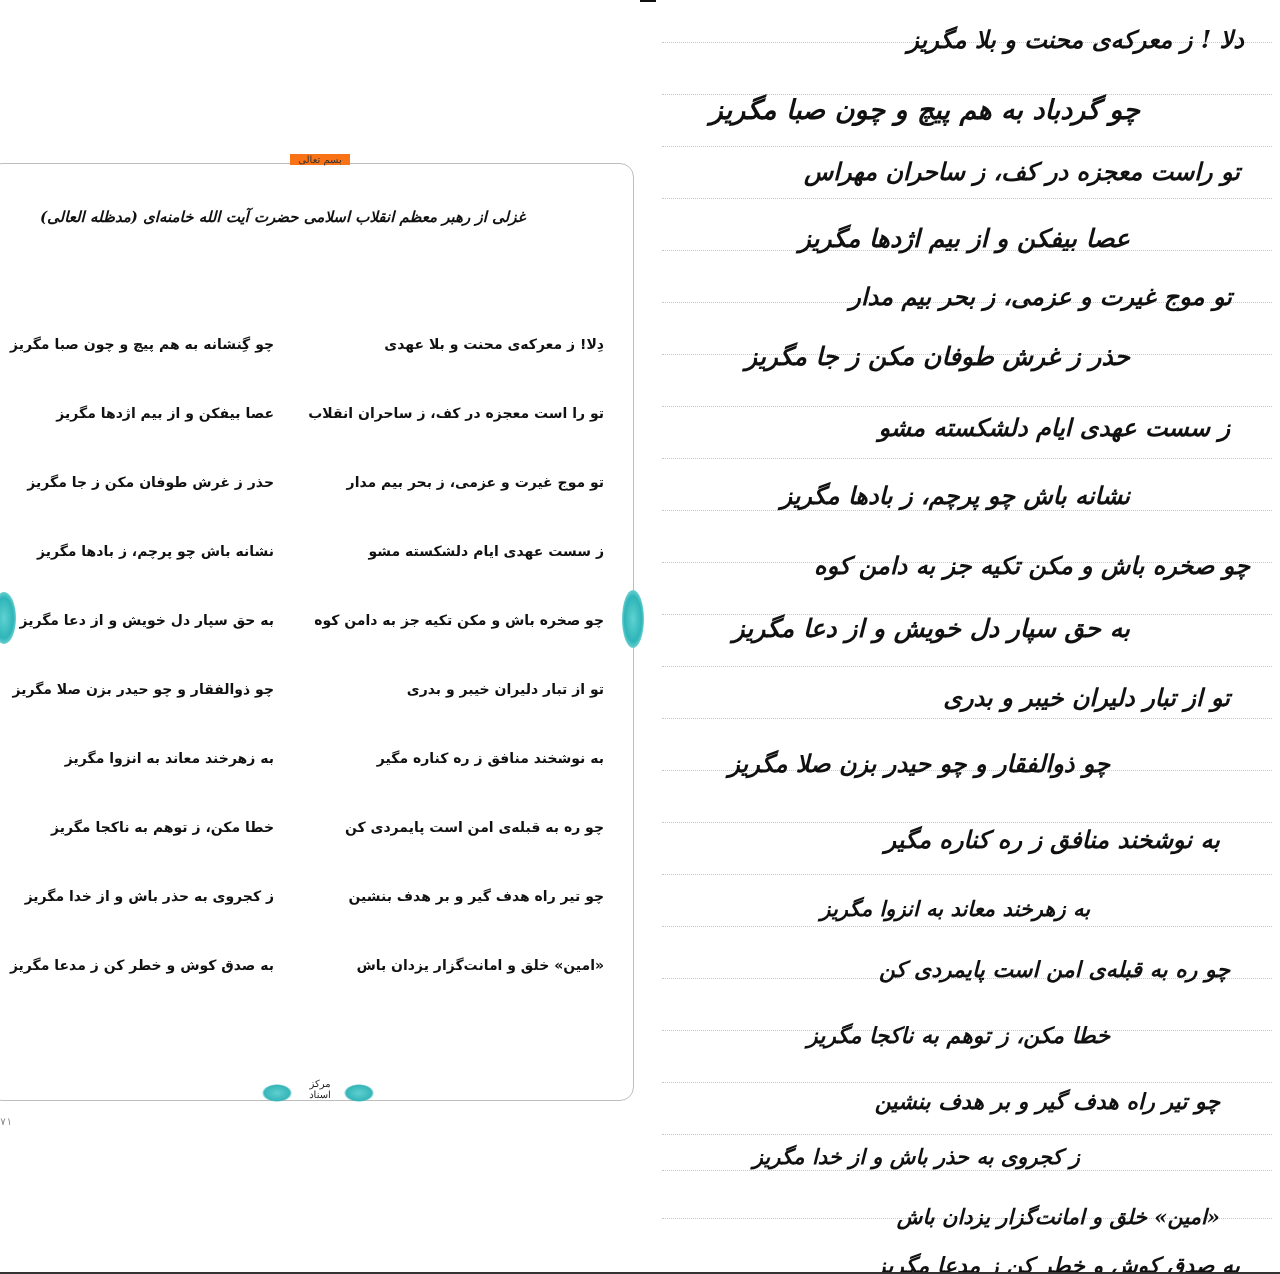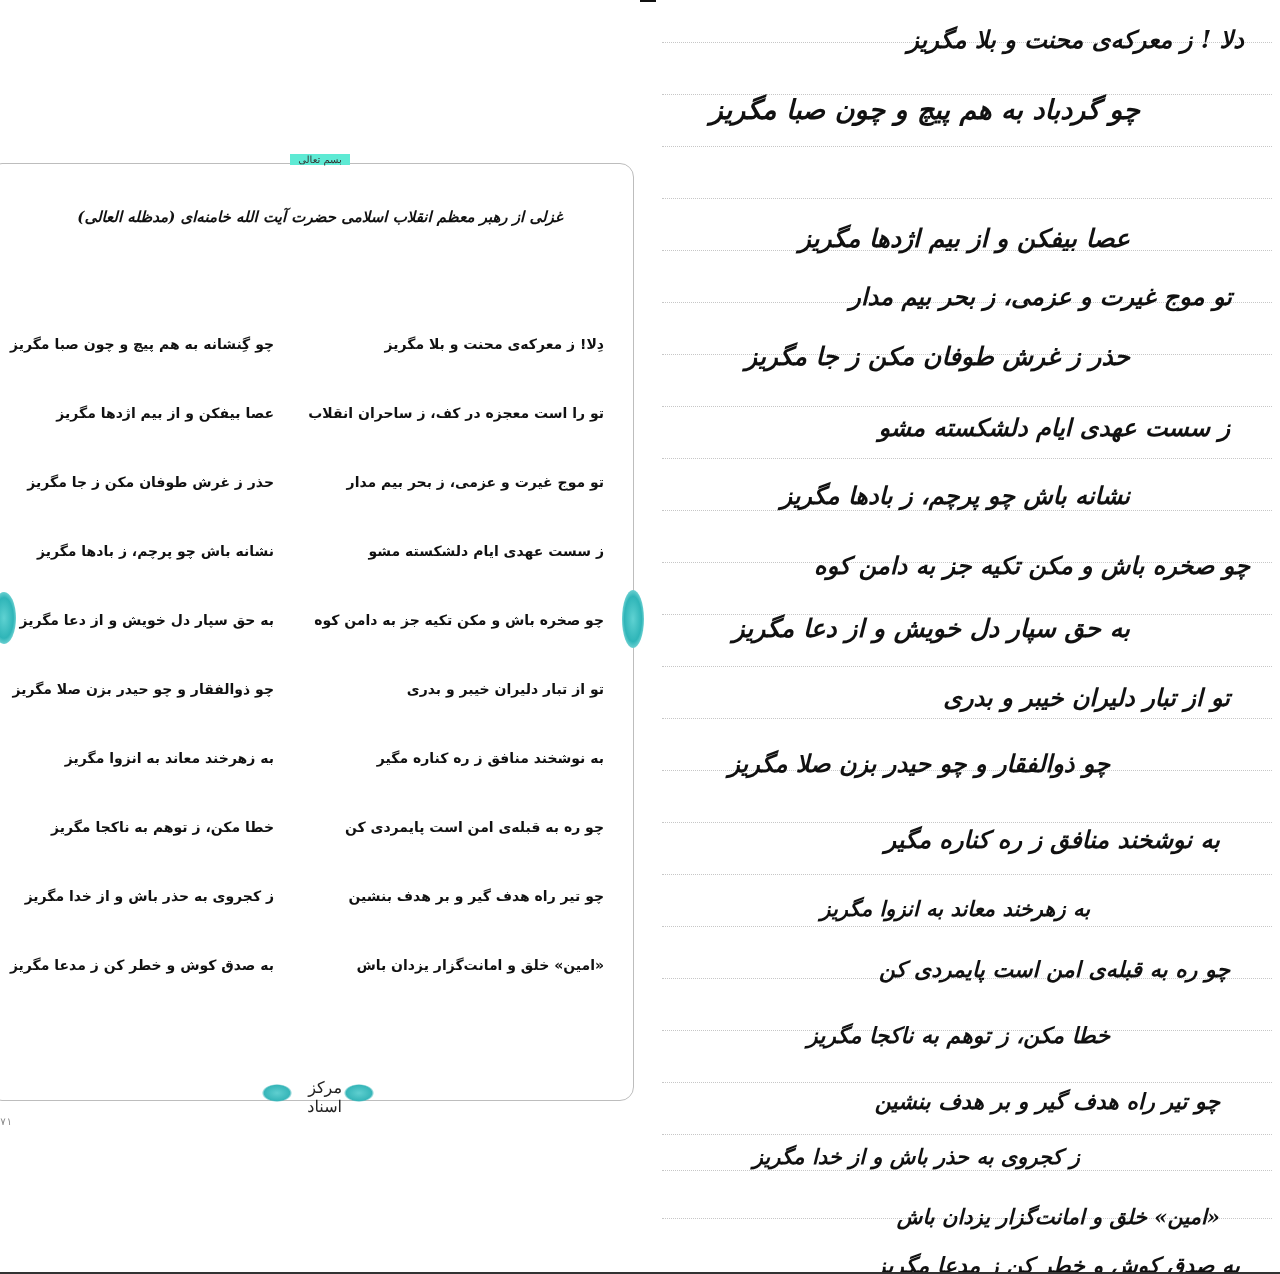--- a/index.html
+++ b/index.html
@@ -12,25 +12,25 @@
   .botline { position: absolute; left: 0; top: 1272px; width: 1280px; height: 2px; background: #333; }
 
   
   .printed { position: absolute; left: 0; top: 0; width: 640px; height: 1274px; background: #fff; }
   .frame {
     position: absolute; left: -12px; top: 163px; width: 646px; height: 938px;
     border: 1.5px solid #bdbdbd; border-radius: 14px; box-sizing: border-box;
   }
   .frame-top-label {
     position: absolute; left: 290px; top: 154px; width: 60px; text-align: center;
-    background: #5eead4; font-size: 10px; color: #333; direction: rtl;
+    background: #f97316; font-size: 10px; color: #333; direction: rtl;
     font-family: "DejaVu Serif", serif;
   }
   .title {
-    position: absolute; left: 40px; top: 208px; width: 560px; text-align: center;
+    position: absolute; left: 40px; top: 208px; width: 560px; text-align: left;
     direction: rtl; font-size: 15px; font-weight: bold; font-style: italic; color: #111;
     font-family: "DejaVu Serif", serif;
   }
   .verse-row { position: absolute; left: 0; width: 640px; height: 30px; }
   .hemistich {
     position: absolute; top: 0; direction: rtl; font-size: 14px; font-weight: bold; color: #111;
     white-space: nowrap; font-family: "DejaVu Sans", sans-serif;
   }
   .h-right { right: 36px; width: 250px; text-align: right; }
   .h-left { left: 28px; width: 246px; text-align: right; }
@@ -39,22 +39,22 @@
     background: radial-gradient(ellipse at center, #5fd2d2 0%, #2fb5b8 55%, #8fe0e0 80%, rgba(255,255,255,0) 82%);
     border-radius: 50%;
   }
   .orn-right { left: 622px; top: 590px; }
   .orn-left { left: -8px; top: 592px; width: 24px; height: 52px; }
   .orn-bot { position: absolute; width: 30px; height: 18px; top: 1084px; border-radius: 50%;
     background: radial-gradient(ellipse at center, #5fcfd0 0%, #37b6b9 60%, rgba(255,255,255,0) 72%); }
   .orn-bot.a { left: 262px; }
   .orn-bot.b { left: 344px; }
   .frame-bot-label {
-    position: absolute; left: 298px; top: 1078px; width: 44px; text-align: right;
-    font-size: 16px; color: #222; direction: rtl; font-family: "DejaVu Serif", serif;
+    position: absolute; left: 298px; top: 1078px; width: 44px; text-align: center;
+    font-size: 10px; color: #222; direction: rtl; font-family: "DejaVu Serif", serif;
   }
   .page-num { position: absolute; left: 0; top: 1116px; font-size: 10px; color: #888; font-family: Liberation Mono, monospace; }
 
   
   .manuscript {
     position: absolute; left: 656px; top: 0; width: 624px; height: 1274px; background: #fff;
   }
   .rule {
     position: absolute; left: 6px; width: 610px; height: 0;
     border-top: 1px dotted #c7c7c7;
@@ -69,21 +69,21 @@
 <body>
 
 <div class="topline"></div>
 
 <div class="printed">
   <div class="frame"></div>
   <div class="frame-top-label">بسم تعالی</div>
   <div class="title">غزلی از رهبر معظم انقلاب اسلامی حضرت آیت الله خامنه‌ای (مدظله العالی)</div>
 
   <div class="verse-row" style="top:336px">
-    <div class="hemistich h-right">دِلا! ز معرکه‌ی محنت و بلا مگریز</div>
+    <div class="hemistich h-right">دِلا! ز معرکه‌ی محنت و بلا عهدی</div>
     <div class="hemistich h-left">چو گِنشانه به هم پیچ و چون صبا مگریز</div>
   </div>
   <div class="verse-row" style="top:405px">
     <div class="hemistich h-right">تو را است معجزه در کف، ز ساحران انقلاب</div>
     <div class="hemistich h-left">عصا بیفکن و از بیم اژدها مگریز</div>
   </div>
   <div class="verse-row" style="top:474px">
     <div class="hemistich h-right">تو موج غیرت و عزمی، ز بحر بیم مدار</div>
     <div class="hemistich h-left">حذر ز غرش طوفان مکن ز جا مگریز</div>
   </div>
@@ -145,20 +145,21 @@
   <div class="rule" style="top:926px"></div>
   <div class="rule" style="top:978px"></div>
   <div class="rule" style="top:1030px"></div>
   <div class="rule" style="top:1082px"></div>
   <div class="rule" style="top:1134px"></div>
   <div class="rule" style="top:1170px"></div>
   <div class="rule" style="top:1218px"></div>
 
   <div class="hand-line" style="right:140px; top:96px; font-size:27px;">چو گردباد به هم پیچ و چون صبا مگریز</div>
   <div class="hand-line" style="right:36px; top:28px;">دلا ! ز معرکه‌ی محنت و بلا مگریز</div>
+  <div class="hand-line" style="right:40px; top:160px;">تو راست معجزه در کف، ز ساحران مهراس</div>
   <div class="hand-line" style="right:150px; top:226px; font-size:25px;">عصا بیفکن و از بیم اژدها مگریز</div>
   <div class="hand-line" style="right:48px; top:285px;">تو موج غیرت و عزمی، ز بحر بیم مدار</div>
   <div class="hand-line" style="right:150px; top:344px; font-size:25px;">حذر ز غرش طوفان مکن ز جا مگریز</div>
   <div class="hand-line" style="right:50px; top:416px;">ز سست عهدی ایام دلشکسته مشو</div>
   <div class="hand-line" style="right:150px; top:484px;">نشانه باش چو پرچم، ز بادها مگریز</div>
   <div class="hand-line" style="right:30px; top:554px;">چو صخره باش و مکن تکیه جز به دامن کوه</div>
   <div class="hand-line" style="right:150px; top:616px; font-size:25px;">به حق سپار دل خویش و از دعا مگریز</div>
   <div class="hand-line" style="right:50px; top:686px;">تو از تبار دلیران خیبر و بدری</div>
   <div class="hand-line" style="right:170px; top:752px;">چو ذوالفقار و چو حیدر بزن صلا مگریز</div>
   <div class="hand-line" style="right:60px; top:828px;">به نوشخند منافق ز ره کناره مگیر</div>

